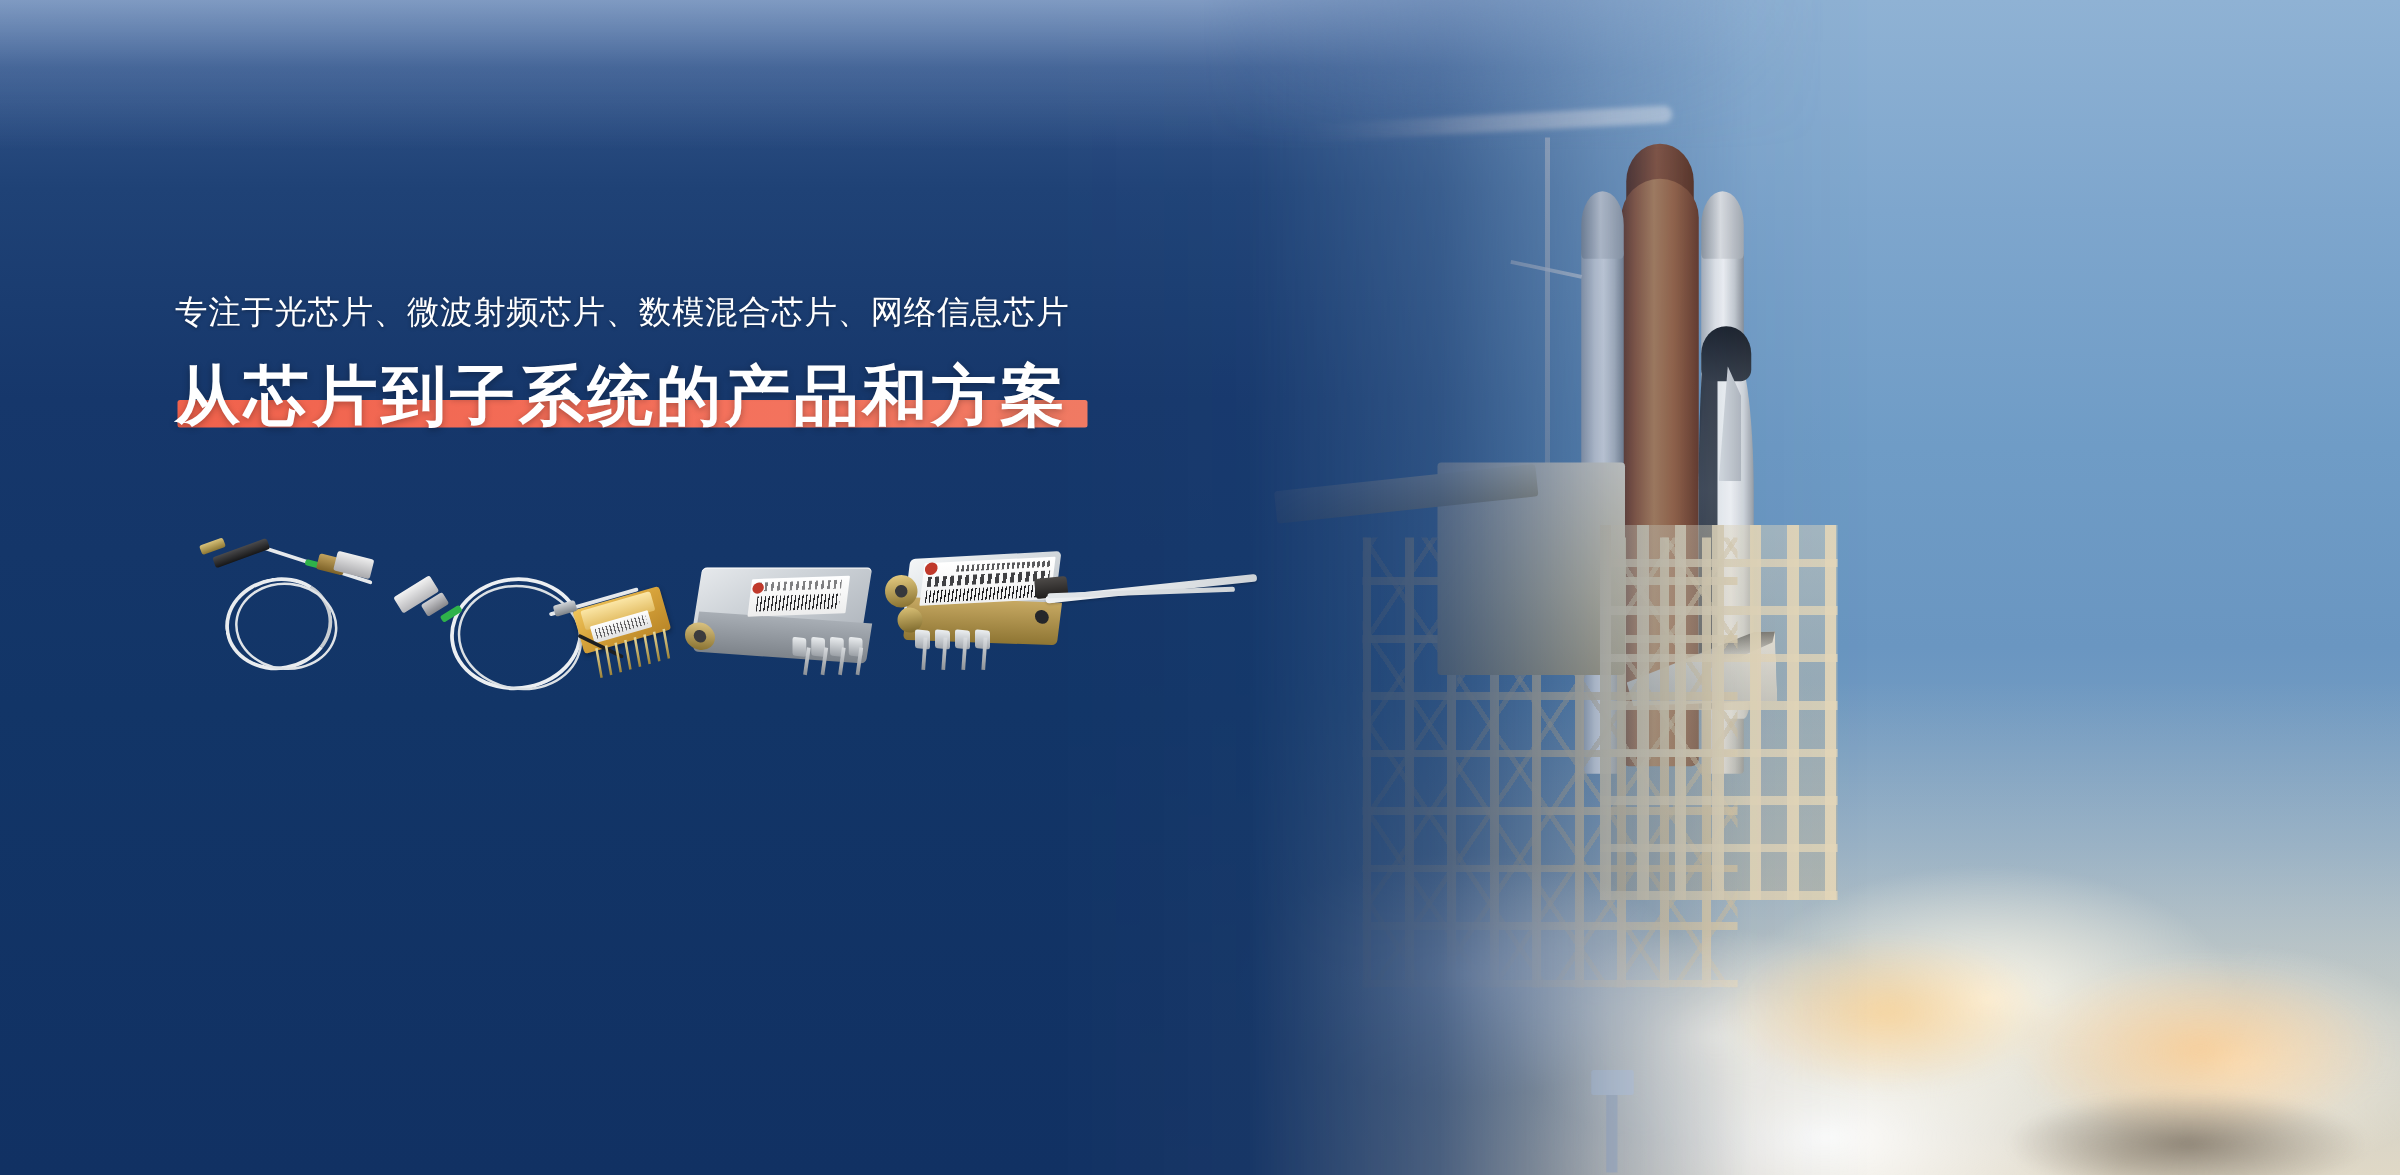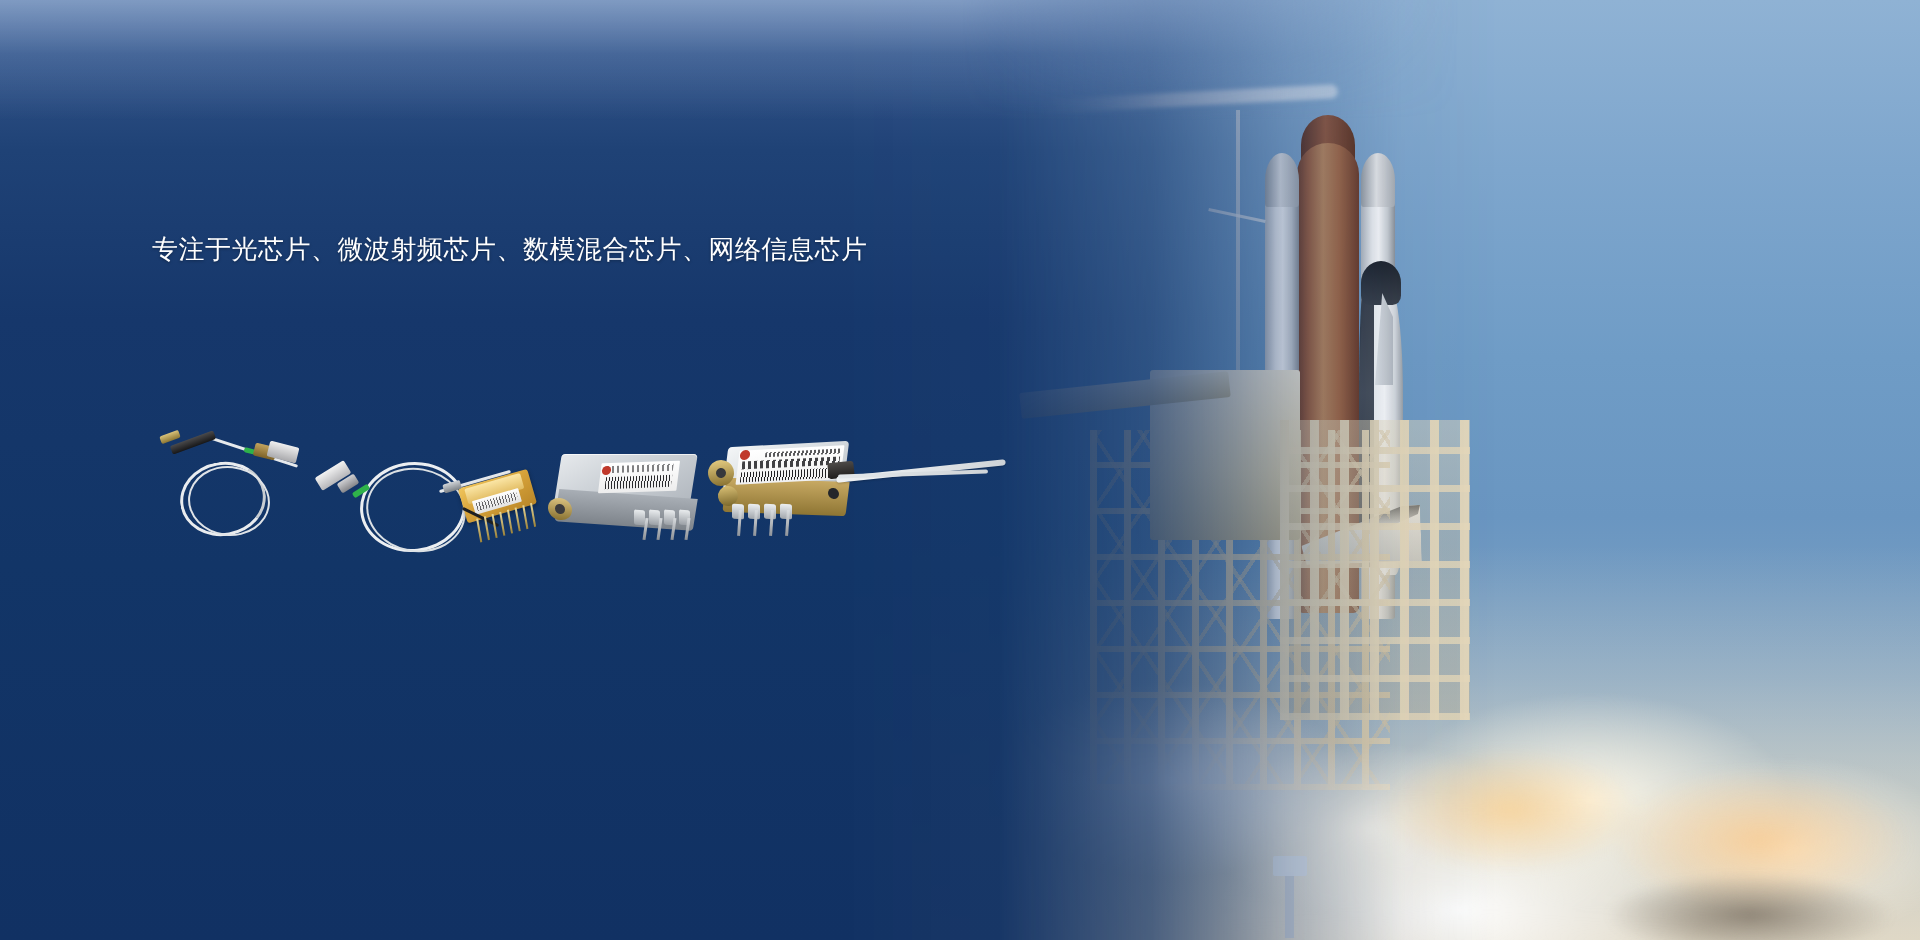--- a/index.html
+++ b/index.html
@@ -179,21 +179,21 @@
     content:""; position:absolute; left:-12px; top:-16px; width:34px; height:20px;
     background:rgba(228,234,240,.95); border-radius:2px;
   }
   .contrail{
     position:absolute; left:8px; top:92px; width:300px; height:14px;
     background:linear-gradient(90deg,rgba(255,255,255,0),rgba(255,255,255,.9) 40%,rgba(255,255,255,.55) 100%);
     border-radius:8px; filter:blur(2px); transform:rotate(-3deg);
   }
 
   
-  .copy{ position:absolute; left:152px; top:228px; width:980px; }
+  .copy{ position:absolute; left:140px; top:228px; width:980px; }
 
   .sub{
     color:#ffffff;
     font-size:26px;
     line-height:1.62;
     letter-spacing:.5px;
     font-weight:400;
     text-shadow:0 1px 3px rgba(0,0,0,.35);
     white-space:nowrap;
   }
@@ -513,20 +513,24 @@
   </div>
 
   <div class="navy"></div>
   <div class="top-sheen"></div>
 
   <div class="copy">
 
     <div class="sub">专注于光芯片、微波射频芯片、数模混合芯片、网络信息芯片</div>
 
 
+    <div class="headline-wrap">
+      <div class="headline-bar"></div>
+      <div class="headline">从芯片到子系统的产品和方案</div>
+    </div>
   </div>
 
   <div class="products">
 
     <div class="pig1">
       <div class="loop1"></div>
       <div class="loop1b"></div>
       <div class="lead1"></div>
       <div class="conn1"></div>
       <div class="ferrule1"></div>

